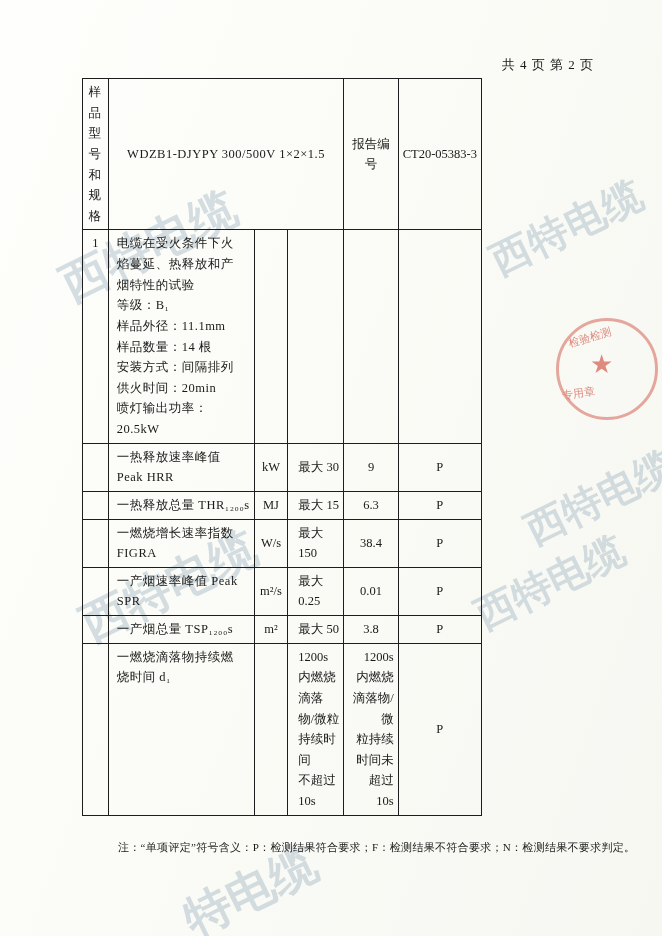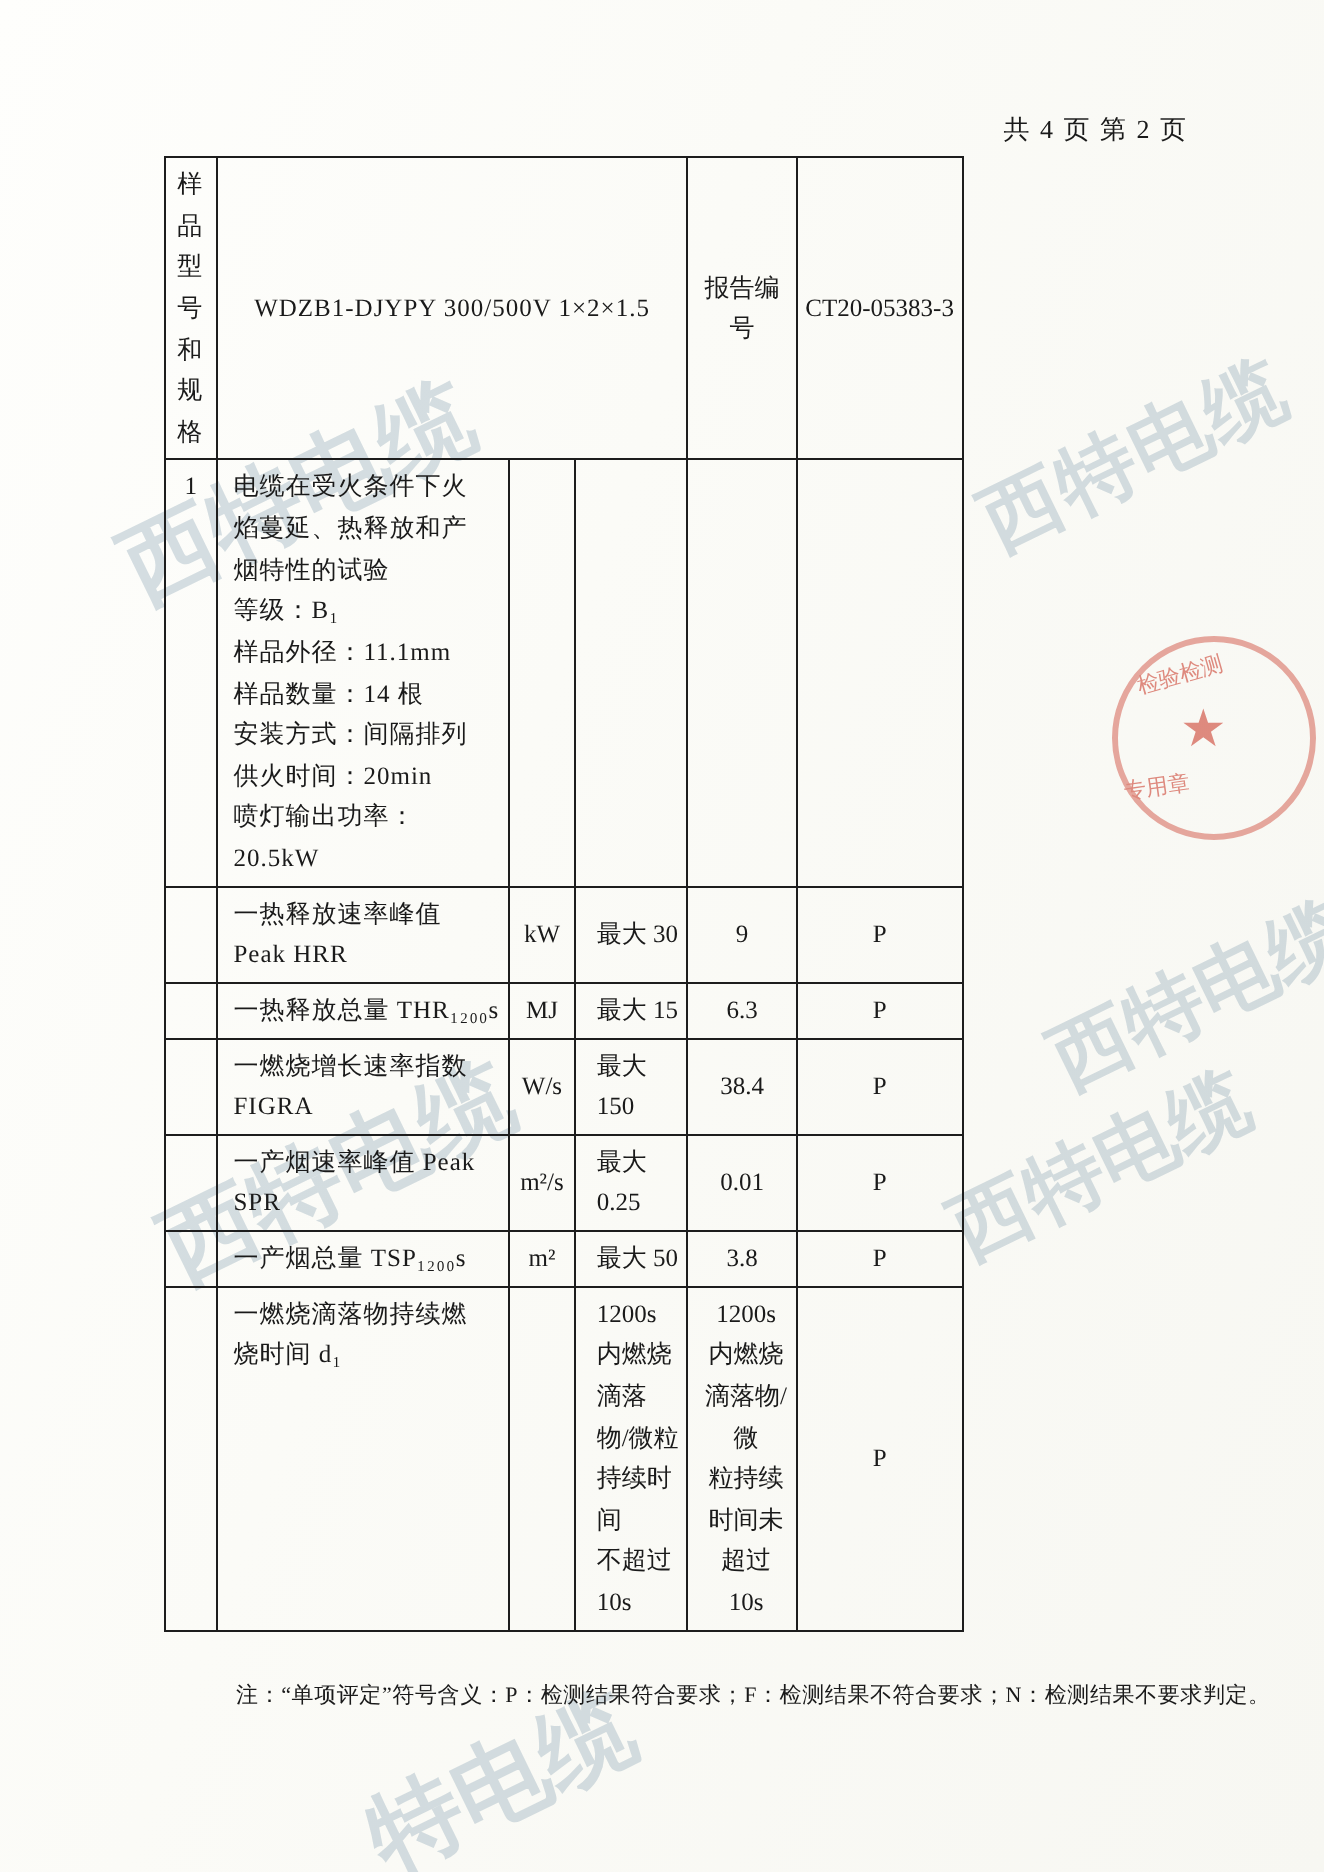--- a/index.html
+++ b/index.html
@@ -126,21 +126,21 @@
     line-height: 1.95;
     padding-left: 8px !important;
     letter-spacing: 0.5px;
   }
   .item-cell .ln { white-space: nowrap; }
   .row-unit, .row-req, .row-res, .row-eval {
     text-align: center;
     vertical-align: middle !important;
   }
   .row-req { text-align: left; padding-left: 10px !important; }
-  .res-long { text-align: center; padding-left: 8px !important; line-height: 1.95; }
+  .res-long { text-align: right; padding-left: 8px !important; line-height: 1.95; }
   .req-long { text-align: left; padding-left: 10px !important; line-height: 1.95; margin-top: 21px; }
   .note {
     position: absolute;
     left: 86px;
     top: 840px;
     font-size: 11px;
     letter-spacing: 0.3px;
     margin-left: 32px;
   }
   .seq { text-align: center; }

